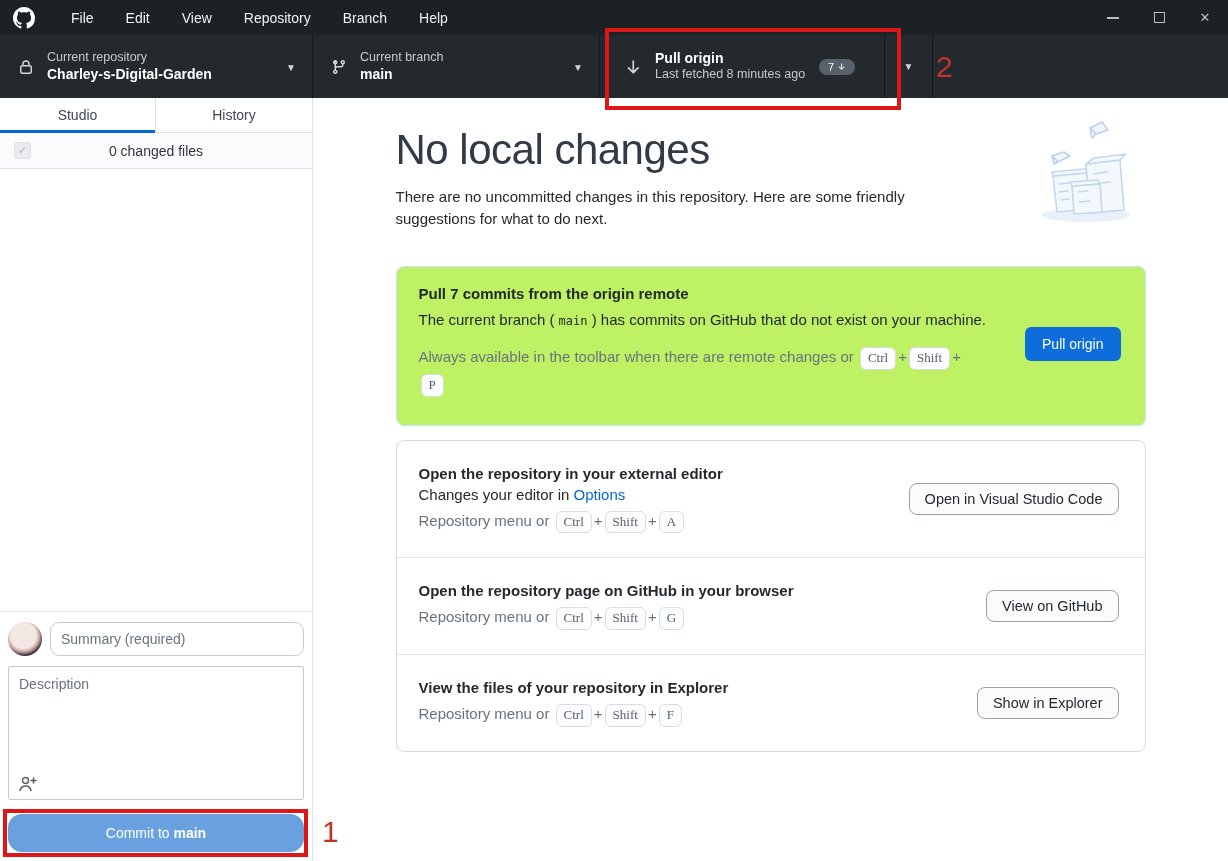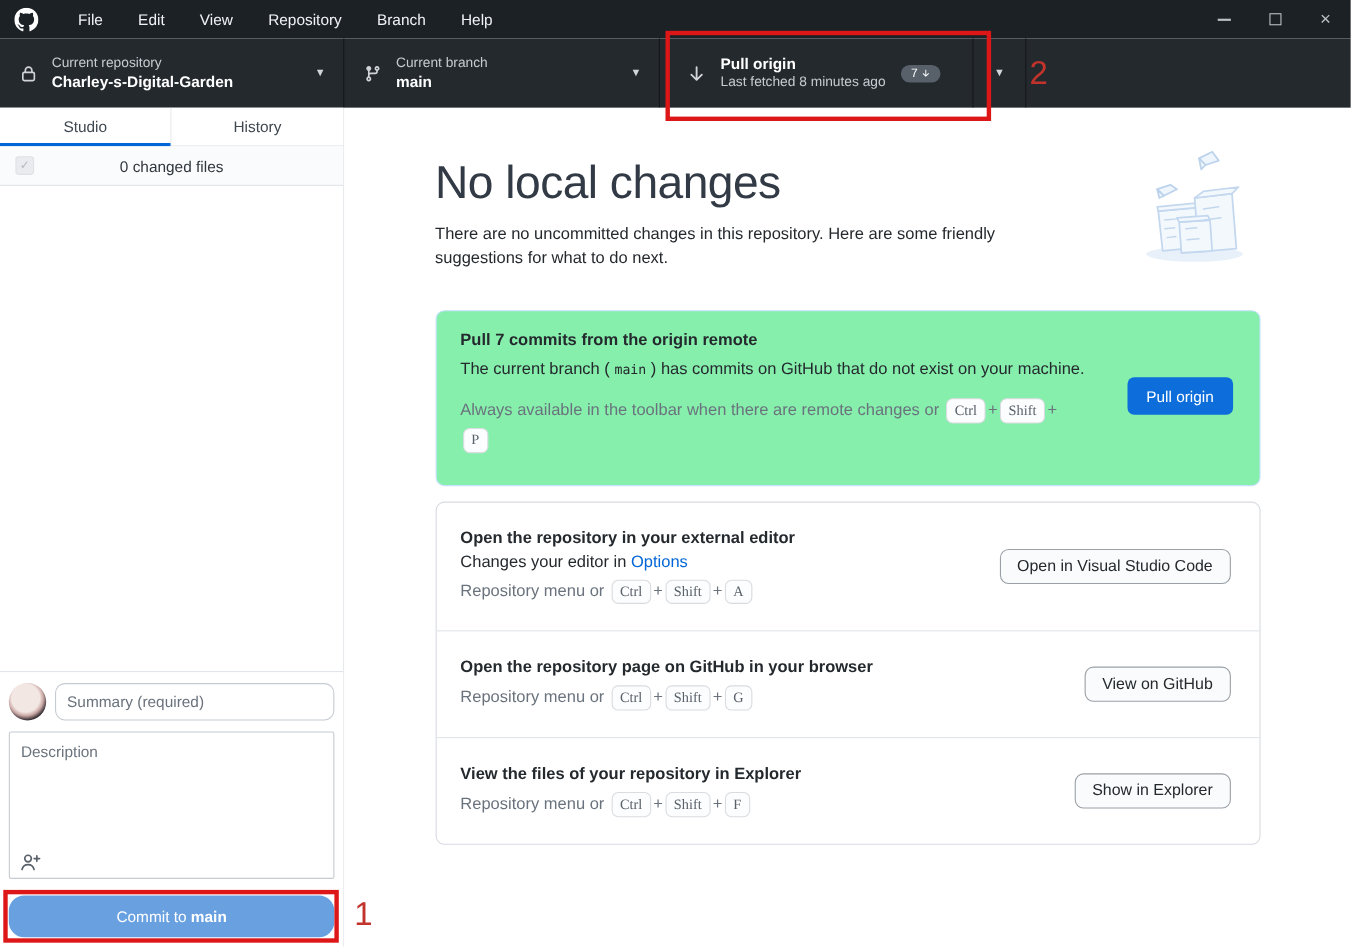--- a/index.html
+++ b/index.html
@@ -50,27 +50,27 @@
   .summary-input { flex:1; height:34px; border:1px solid #c6cbd1; border-radius:9px; font-size:14px; padding:0 10px; color:#24292e; font-family:"Liberation Sans",sans-serif; outline:none; }
   .summary-input::placeholder, .desc-area::placeholder { color:#6a737d; opacity:1; }
   .desc-wrap { position:relative; margin-top:10px; }
   .desc-area { width:100%; height:134px; border:1px solid #c6cbd1; border-radius:2px; font-size:14px; padding:9px 10px; color:#24292e; resize:none; font-family:"Liberation Sans",sans-serif; outline:none; }
   .coauthor-btn { position:absolute; left:10px; bottom:10px; width:20px; height:20px; background:none; border:none; color:#586069; cursor:pointer; padding:0; }
   .commit-btn { margin-top:10px; width:100%; height:38px; border:none; border-radius:14px; background:#69a1e0; color:#fff; font-size:14px; font-family:"Liberation Sans",sans-serif; cursor:pointer; }
   .commit-btn b { font-weight:bold; }
 
   
   .main { position:absolute; left:313px; top:98px; width:915px; height:763px; background:#fff; overflow:hidden; }
-  .blankslate { width:750px; margin:0 auto; padding-top:44px; }
+  .blankslate { width:750px; margin:0 auto; padding-top:28px; }
   .hero { position:relative; }
   .page-title { font-size:42px; font-weight:200; color:#323a45; letter-spacing:-0.5px; }
   .page-sub { margin-top:12px; width:565px; font-size:15px; line-height:1.45; color:#24292e; }
   .illustration { position:absolute; right:0; top:-8px; }
 
-  .card-blue { margin-top:36px; background:#86efac; border:1px solid #c8e1ff; border-radius:8px; padding:18px 22px; position:relative; min-height:160px; }
+  .card-blue { margin-top:36px; background:#bef264; border:1px solid #c8e1ff; border-radius:8px; padding:18px 22px; position:relative; min-height:160px; }
   .card-title { font-size:15px; font-weight:bold; color:#24292e; }
   .card-body { margin-top:6px; width:600px; font-size:15px; line-height:1.55; color:#24292e; }
   .card-hint { margin-top:12px; width:620px; font-size:15px; line-height:1.8; color:#6a737d; }
   code.inline-code { font-family:"DejaVu Sans Mono", monospace; font-size:12px; color:#24292e; }
   kbd { display:inline-block; font-family:Liberation Serif, serif; font-size:13px; color:#586069; background:#fcfdfe; border:1px solid #d9dce0; border-radius:6px; padding:0px 7px; line-height:1.6; margin:0 2px; }
   .btn-primary { position:absolute; right:24px; top:60px; background:#0d6edb; color:#fff; border:none; border-radius:6px; font-size:14px; padding:9px 17px; font-family:"Liberation Sans",sans-serif; cursor:pointer; }
 
   .card-group { margin-top:14px; border:1px solid #d7dade; border-radius:8px; background:#fff; }
   .suggestion { position:relative; padding:24px 22px; border-bottom:1px solid #e1e4e8; }
   .suggestion:last-child { border-bottom:none; }

